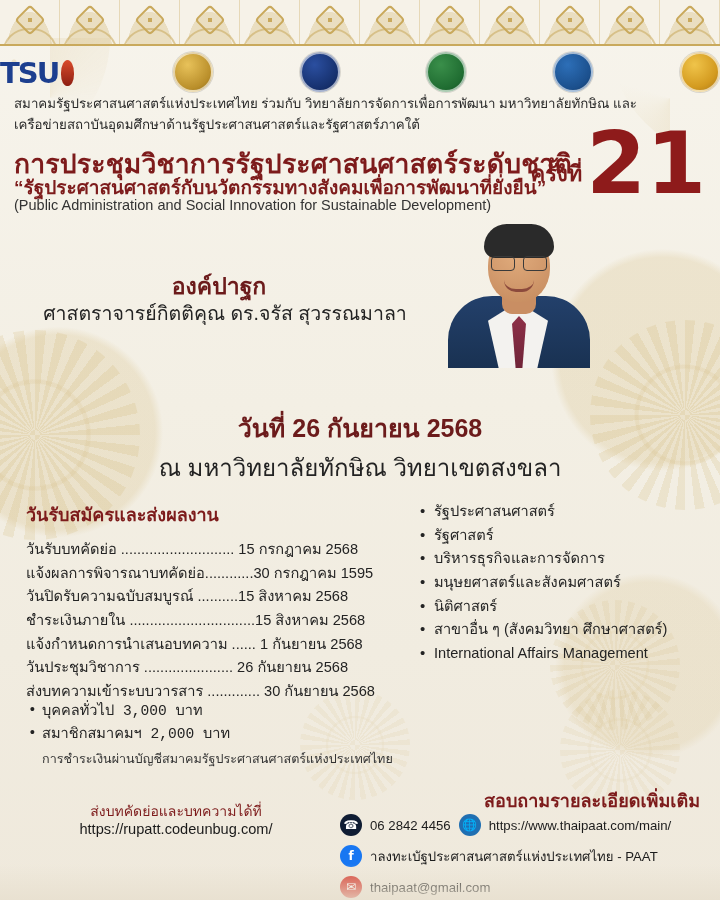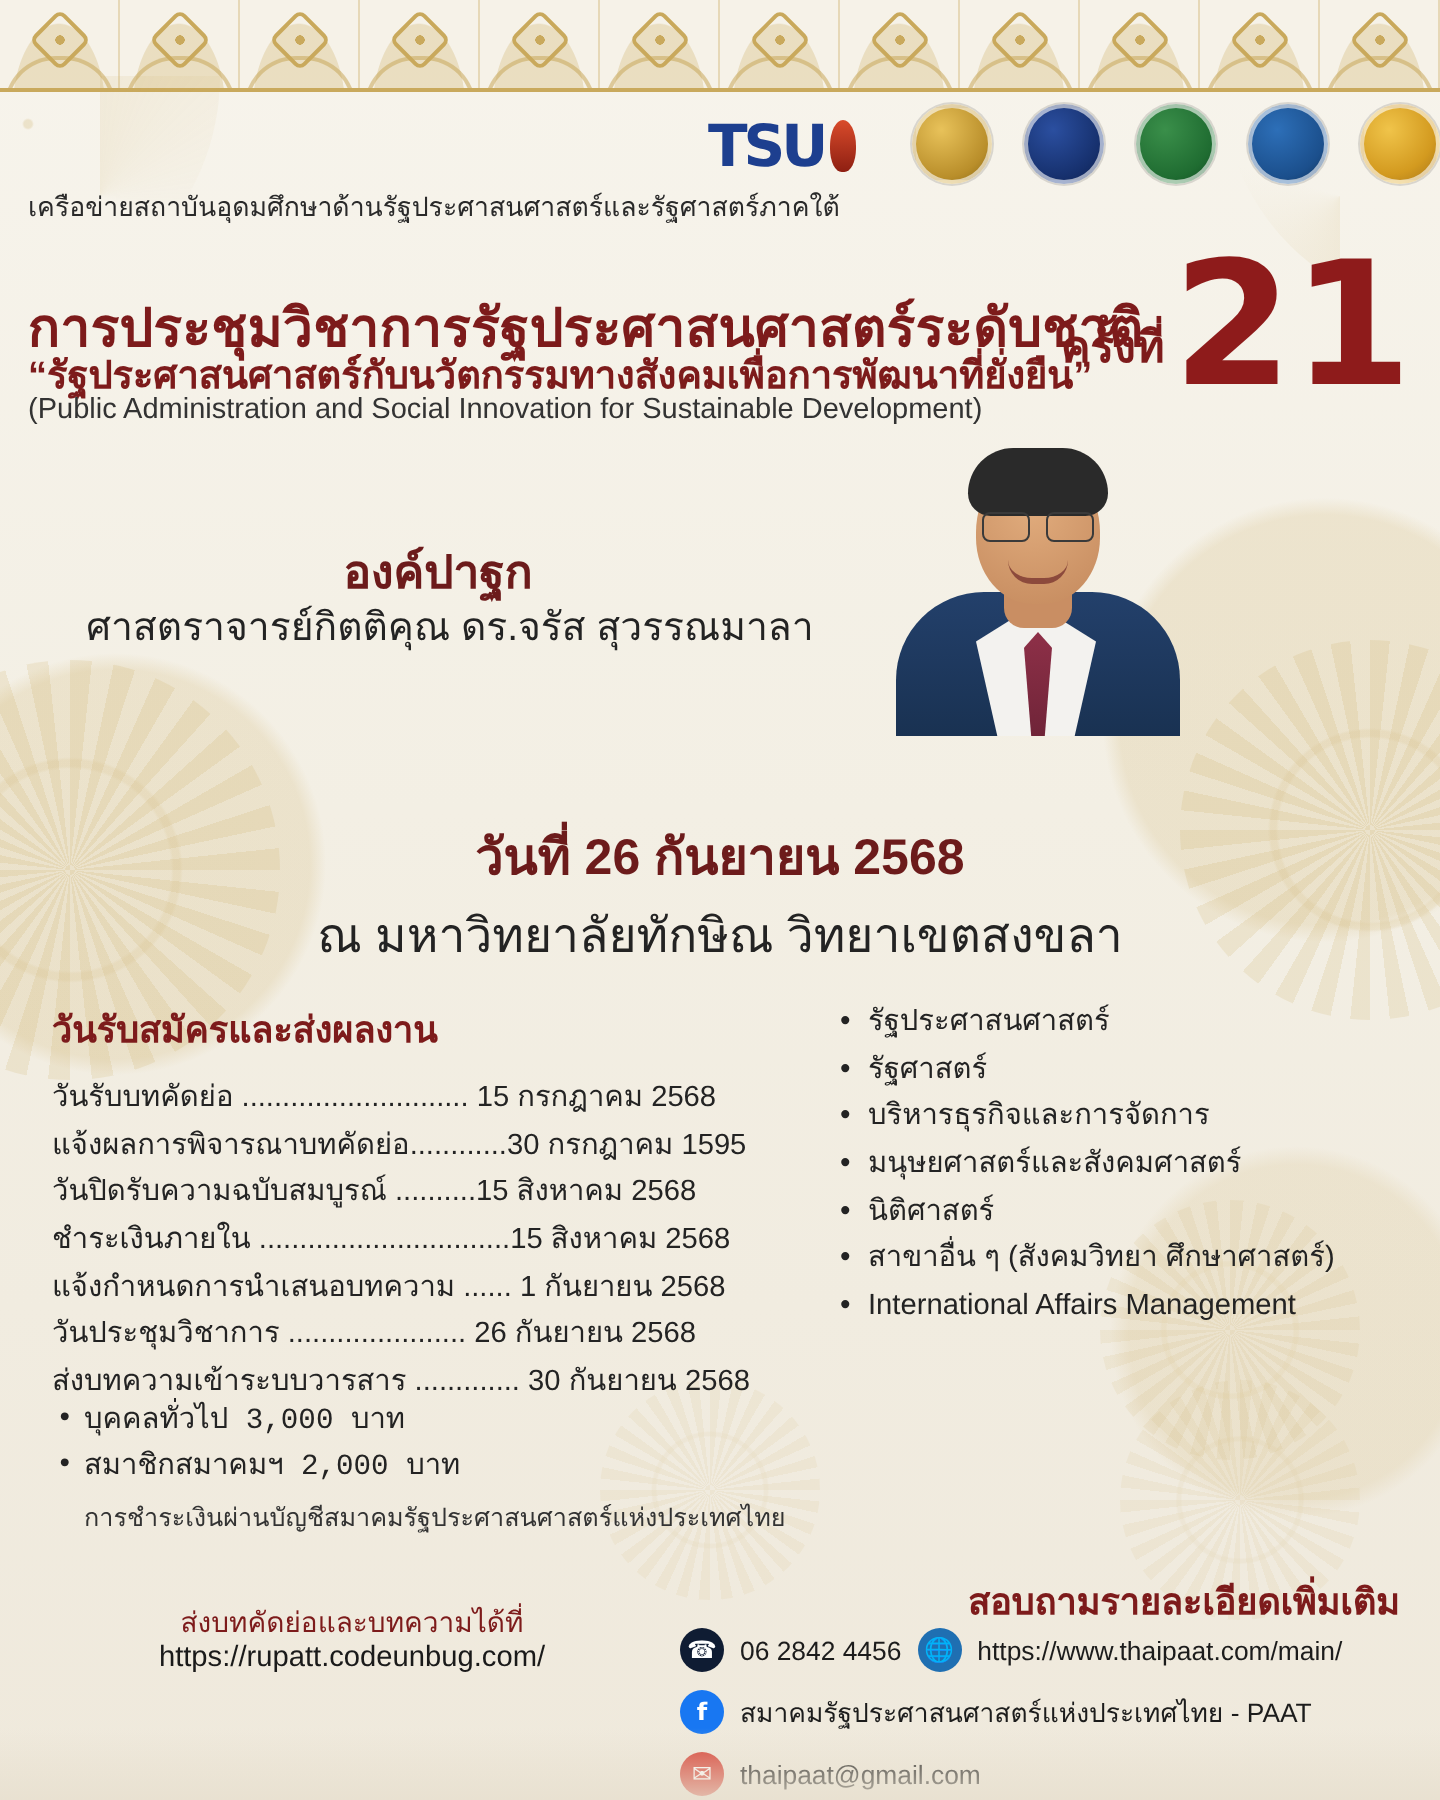--- a/index.html
+++ b/index.html
@@ -59,21 +59,21 @@
     border-radius: 0 0 100% 0;
   }
   .corner-orn.tr { right: -10px; top: 38px;
     background: conic-gradient(from 180deg, rgba(201,169,92,.25), rgba(0,0,0,0) 30%);
     border-radius: 0 0 0 100%;
   }
 
   
   .logos {
     position: absolute; top: 52px; left: 0; right: 0;
-    display: flex; justify-content: flex-end; align-items: flex-end; gap: 16px;
+    display: flex; justify-content: space-between; align-items: flex-end; gap: 16px;
   }
   .logo { position: relative; }
   .logo-tsu {
     width: 86px; height: 38px; display: flex; align-items: center; gap: 3px;
   }
   .logo-tsu .tsu-mark {
     font-size: 29px; font-weight: 700; color: #1d3f8f; letter-spacing: -2px;
     font-family: "DejaVu Sans", sans-serif;
   }
   .logo-tsu .tsu-flame {
@@ -291,20 +291,21 @@
       <span class="tsu-flame"></span>
     </div>
     <div class="seal s1"></div>
     <div class="seal s2"></div>
     <div class="seal s3"></div>
     <div class="seal s4"></div>
     <div class="seal s5"></div>
   </div>
 
   <div class="org-lines">
+    <div>สมาคมรัฐประศาสนศาสตร์แห่งประเทศไทย ร่วมกับ วิทยาลัยการจัดการเพื่อการพัฒนา มหาวิทยาลัยทักษิณ และ</div>
     <div>เครือข่ายสถาบันอุดมศึกษาด้านรัฐประศาสนศาสตร์และรัฐศาสตร์ภาคใต้</div>
   </div>
 
   <div class="title-main">การประชุมวิชาการรัฐประศาสนศาสตร์ระดับชาติ</div>
   <div class="title-quote">“รัฐประศาสนศาสตร์กับนวัตกรรมทางสังคมเพื่อการพัฒนาที่ยั่งยืน”</div>
   <div class="title-en">(Public Administration and Social Innovation for Sustainable Development)</div>
 
   <div class="edition-wrap">
     <span class="edition-label">ครั้งที่</span>
     <span class="edition-num">21</span>
@@ -368,21 +369,21 @@
   <div class="contact-head">สอบถามรายละเอียดเพิ่มเติม</div>
   <div class="contact-rows">
     <div class="crow">
       <span class="ico phone">☎</span>
       <span>06 2842 4456</span>
       <span class="ico web">🌐</span>
       <span class="url">https://www.thaipaat.com/main/</span>
     </div>
     <div class="crow">
       <span class="ico fb">f</span>
-      <span>สมาคมรัฐประศาสนศาสตร์แห่งประเทศไทย - PAAT</span>
+      <span>าลงทะเบัฐประศาสนศาสตร์แห่งประเทศไทย - PAAT</span>
     </div>
     <div class="crow">
       <span class="ico mail">✉</span>
       <span>thaipaat@gmail.com</span>
     </div>
   </div>
 
   <div class="bottom-fade"></div>
 </div>
 

